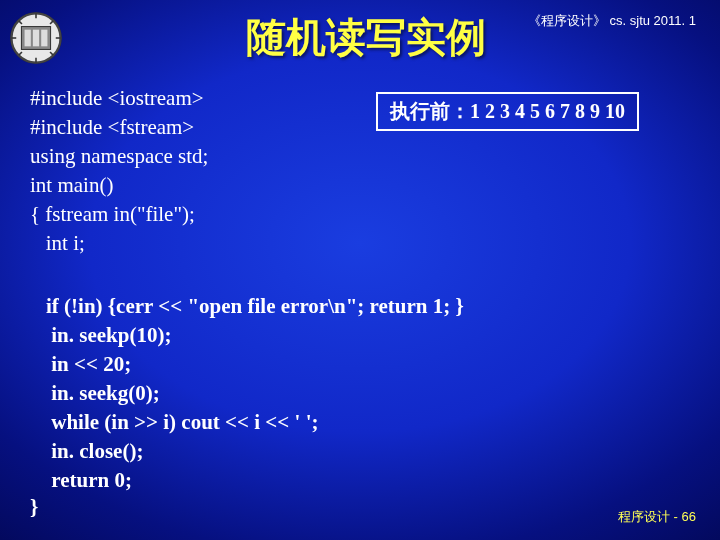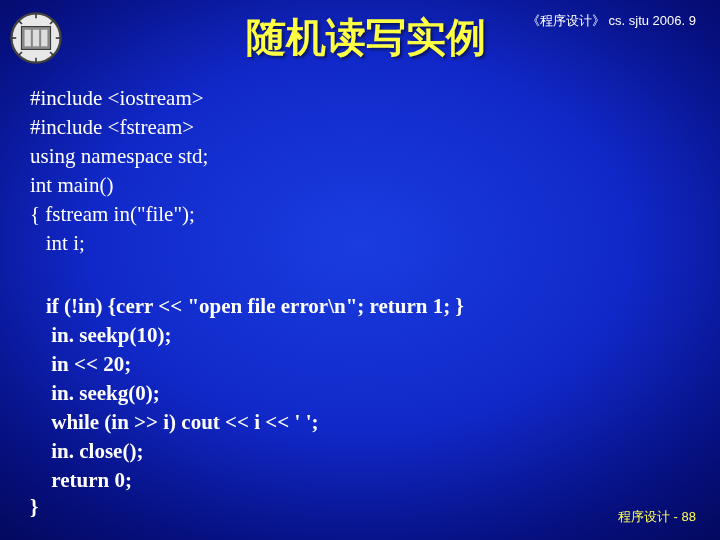--- a/index.html
+++ b/index.html
@@ -120,37 +120,38 @@
         <line x1="3" y1="50" x2="12" y2="50"></line>
           <line x1="88" y1="50" x2="97" y2="50"></line>
         <line x1="17" y1="17" x2="23" y2="23"></line>
           <line x1="77" y1="77" x2="83" y2="83"></line>
         <line x1="83" y1="17" x2="77" y2="23"></line>
           <line x1="23" y1="77" x2="17" y2="83"></line>
       </g>
     </svg>
   </div>
 
-  <div class="header-note">《程序设计》 cs. sjtu  2006. 9</div>
+  <div class="header-note">《程序设计》 cs. sjtu  2011. 1</div>
 
   <div class="title">随机读写实例</div>
 
   <div class="code-top">#include &lt;iostream&gt;
 #include &lt;fstream&gt;
 using namespace std;
 int main()
 { fstream in("file");
    int i;</div>
 
+  <div class="box box-before">执行前：1 2 3 4 5 6 7 8 9 10</div>
 
   <div class="code-bottom">if (!in) {cerr &lt;&lt; "open file error\n"; return 1; }
  in. seekp(10);
  in &lt;&lt; 20;
  in. seekg(0);
  while (in &gt;&gt; i) cout &lt;&lt; i &lt;&lt; ' ';
  in. close();
  return 0;</div>
 
   <div class="closing-brace">}</div>
 
-  <div class="footer">程序设计 - 88</div>
+  <div class="footer">程序设计 - 66</div>
 
 </div>
 
 </body></html>

